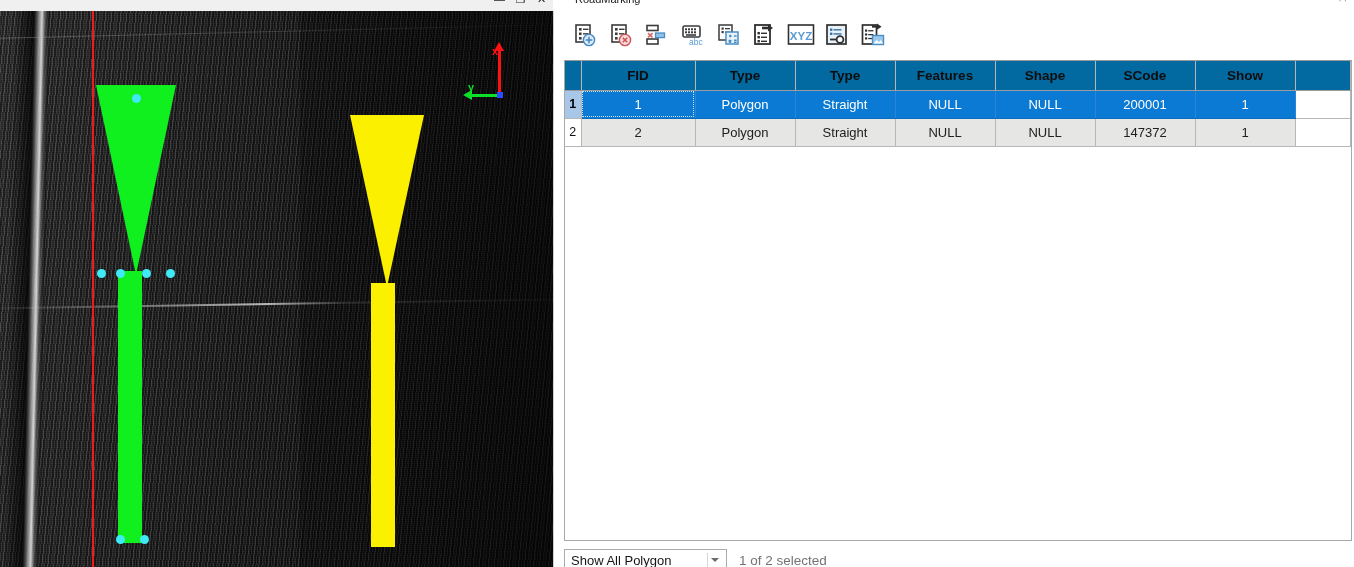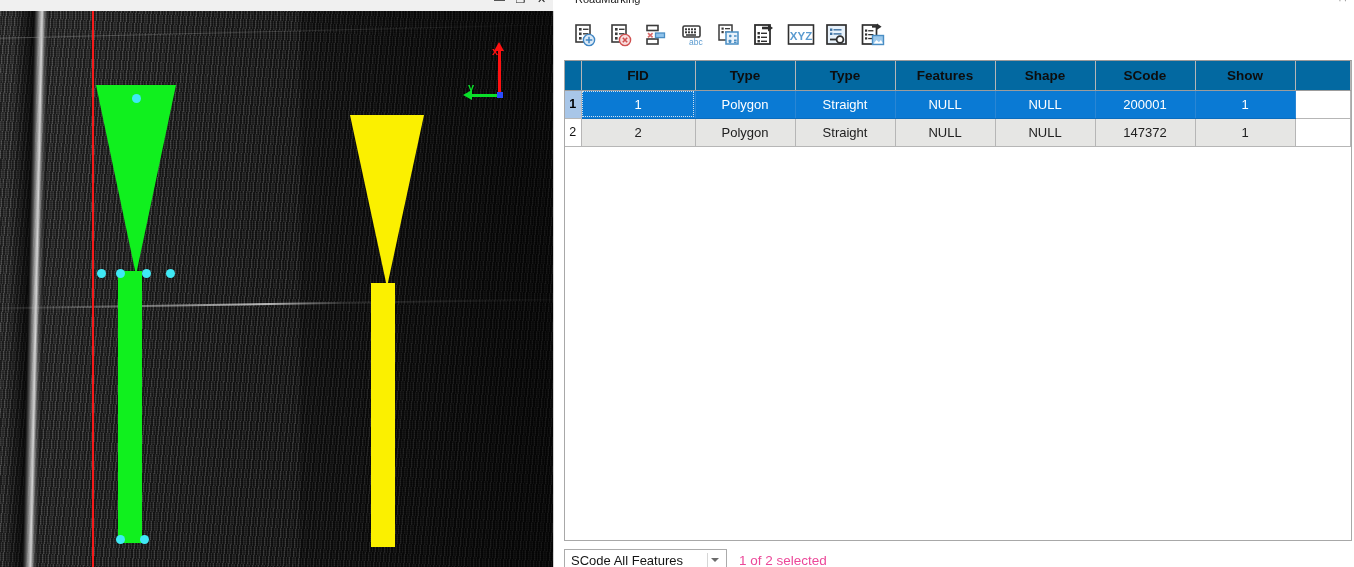--- a/index.html
+++ b/index.html
@@ -372,21 +372,21 @@
     transform: translateY(-50%);
     width: 0; height: 0;
     border-left: 4px solid transparent;
     border-right: 4px solid transparent;
     border-top: 4px solid #6b6b6b;
   }
   .combo .sep {
     position: absolute; right: 18px; top: 3px;
     width: 1px; height: 16px; background: #d6d6d6;
   }
-  .sel-count { font-size: 13.5px; color: #ec4899; }
+  .sel-count { font-size: 13.5px; color: #737373; }
 </style>
 </head>
 <body>
 
 <div id="app">
 
   <div class="top-strip">
     <div class="left-chrome">
       <div class="win-btns">
         <span>—</span>
@@ -630,21 +630,21 @@
             <td colspan="9">
                 <div class="grid-blank"></div>
               </td>
           </tr>
         </tbody>
       </table>
     </div>
 
     <div class="statusbar">
       <div class="combo">
-        <span>SCode All Features</span>
+        <span>Show All Polygon</span>
         <span class="sep"></span>
         <span class="caret"></span>
       </div>
       <div class="sel-count">1 of 2 selected</div>
     </div>
 
   </div>
 </div>
 
 </body></html>

